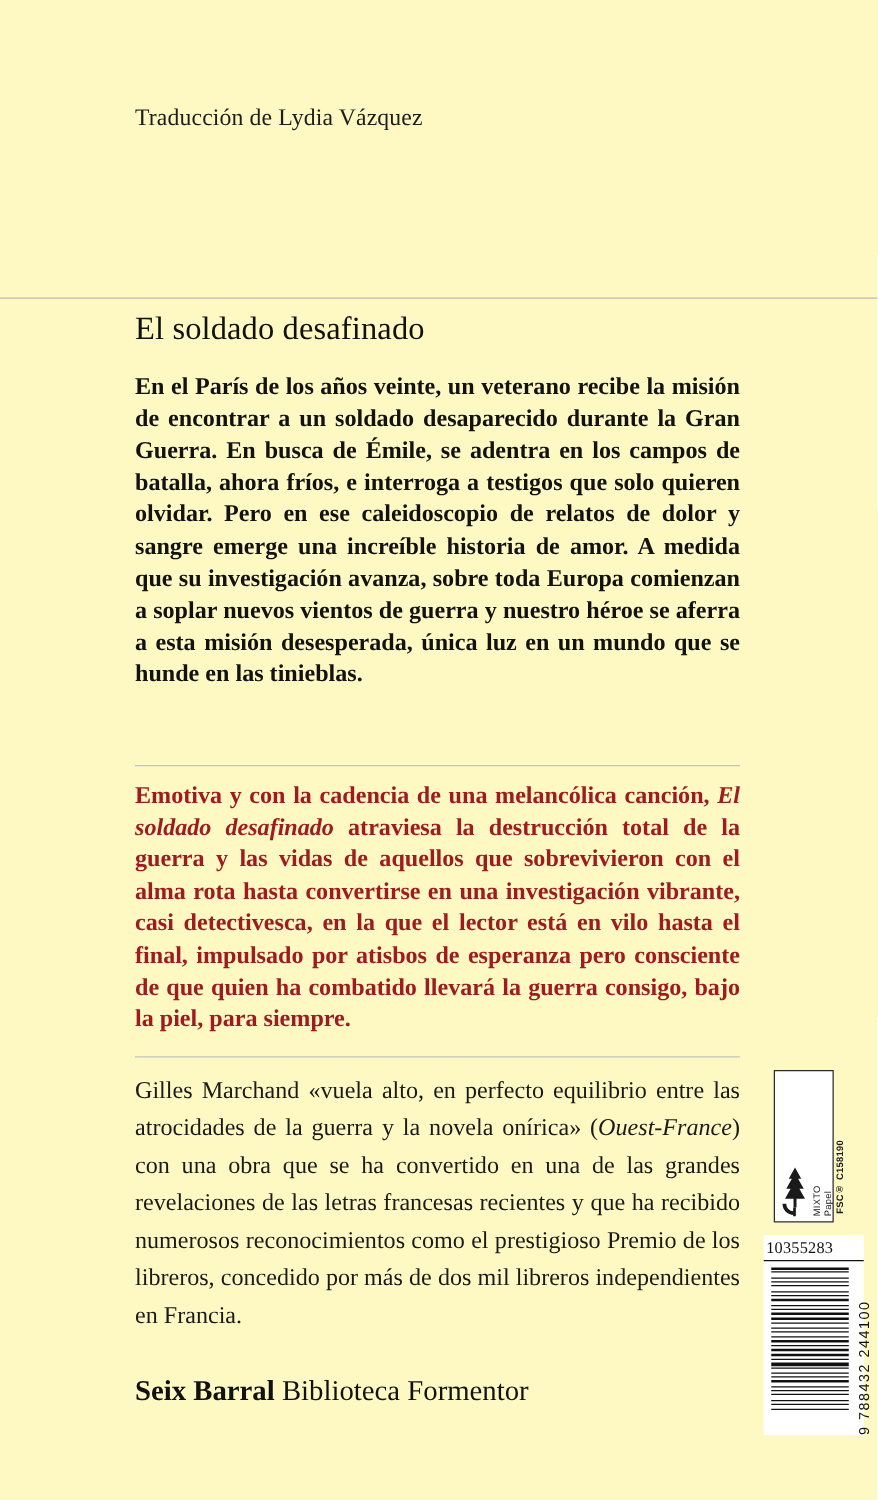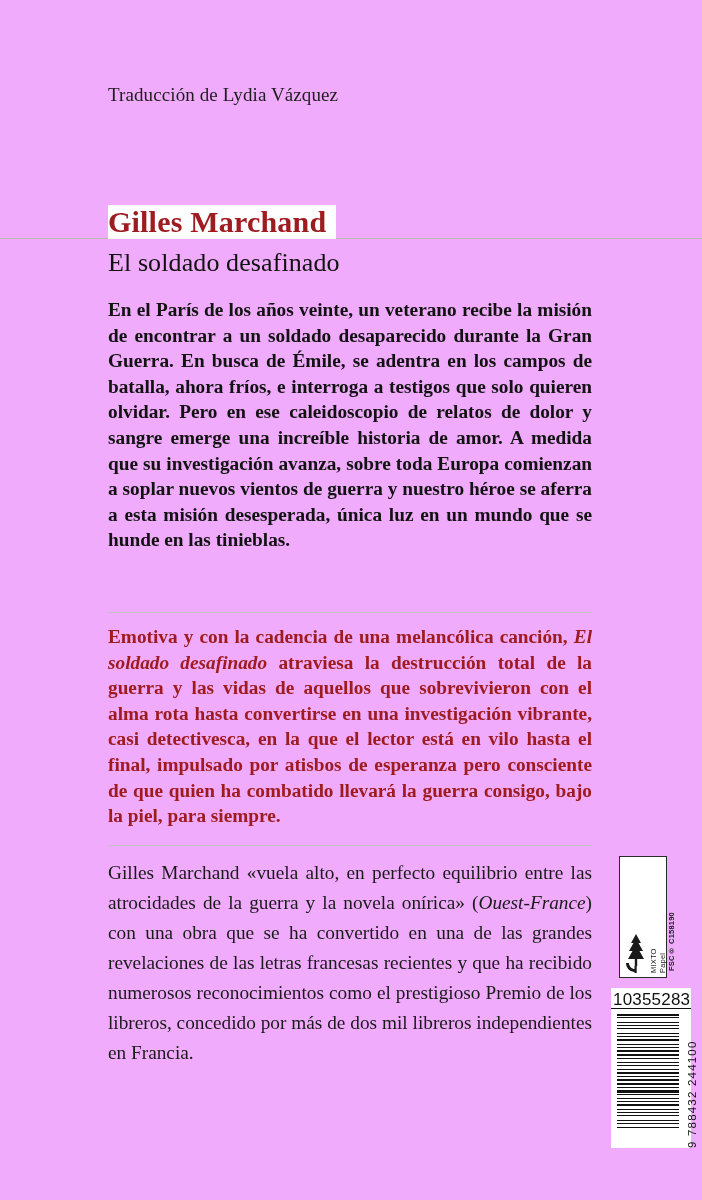--- a/index.html
+++ b/index.html
@@ -12,21 +12,21 @@
     height: 1200px;
     position: relative;
     font-family: "Liberation Serif", serif;
     color: #1a1a1a;
     overflow: hidden;
   }
 
   .page {
     position: absolute;
     inset: 0;
-    background: #f0abfc;
+    background: #fef9c3;
   }
 
   
   .top-rule {
     position: absolute;
     left: 0;
     right: 0;
     top: 238px;
     height: 1px;
     background: #b9b9b9;
@@ -170,22 +170,22 @@
     left: 611px;
     top: 988px;
     width: 80px;
     height: 160px;
     background: #ffffff;
   }
   .barcode-num-top {
     position: absolute;
     left: 613px;
     top: 990px;
-    font-family: Liberation Sans, sans-serif;
-    font-size: 17px;
+    font-family: Liberation Serif, serif;
+    font-size: 13px;
     color: #111;
     letter-spacing: 0.2px;
     transform-origin: left top;
   }
   .barcode-rule {
     position: absolute;
     left: 611px;
     top: 1008px;
     width: 80px;
     height: 1px;
@@ -221,38 +221,41 @@
 </style>
 </head>
 <body>
 
 <div class="page">
 
   <div class="top-rule"></div>
 
   <div class="translator">Traducción de Lydia Vázquez</div>
 
-  <div class="author">Gilles Marchand</div>
 
   <div class="title">El soldado desafinado</div>
 
   <div class="blurb">En el París de los años veinte, un veterano recibe la misión de encontrar a un soldado desaparecido durante la Gran Guerra. En busca de Émile, se adentra en los campos de batalla, ahora fríos, e interroga a testigos que solo quieren olvidar. Pero en ese caleidoscopio de relatos de dolor y sangre emerge una increíble historia de amor. A medida que su investigación avanza, sobre toda Europa comienzan a soplar nuevos vientos de guerra y nuestro héroe se aferra a esta misión desesperada, única luz en un mundo que se hunde en las tinieblas.</div>
 
   <div class="rule rule-1"></div>
 
   <div class="quote">
     <span>Emotiva y con la cadencia de una melancólica canción, </span><i>El soldado desafinado</i><span> atraviesa la destrucción total de la guerra y las vidas de aquellos que sobrevivieron con el alma rota hasta convertirse en una investigación vibrante, casi detectivesca, en la que el lector está en vilo hasta el final, impulsado por atisbos de esperanza pero consciente de que quien ha combatido llevará la guerra consigo, bajo la piel, para siempre.</span>
   </div>
 
   <div class="rule rule-2"></div>
 
   <div class="press">
     <span>Gilles Marchand «vuela alto, en perfecto equilibrio entre las atrocidades de la guerra y la novela onírica» (</span><i>Ouest-France</i><span>) con una obra que se ha convertido en una de las grandes revelaciones de las letras francesas recientes y que ha recibido numerosos reconocimientos como el prestigioso Premio de los libreros, concedido por más de dos mil libreros independientes en Francia.</span>
   </div>
 
+  <div class="imprint">
+    <span class="brand">Seix Barral</span>
+    <span class="collection">Biblioteca Formentor</span>
+  </div>
 
   <div class="fsc">
     <svg class="fsc-mark" viewBox="0 0 26 42">
       <path d="M13 2 L18 11 L15.5 11 L20 19 L16.5 19 L21 27 L14.2 27 L14.2 34 L11.8 34 L11.8 27 L5 27 L9.5 19 L6 19 L10.5 11 L8 11 Z" fill="#1a1a1a"></path>
       <path d="M3 31 C3 36 7 40 12 40 L12 37 C8.7 37 6 34.3 6 31 Z" fill="#1a1a1a"></path>
       <rect x="11.5" y="34" width="2.2" height="7" fill="#1a1a1a"></rect>
     </svg>
     <div class="fsc-text">
       <span class="l1">MIXTO</span>
       <span class="l2">Papel</span>

